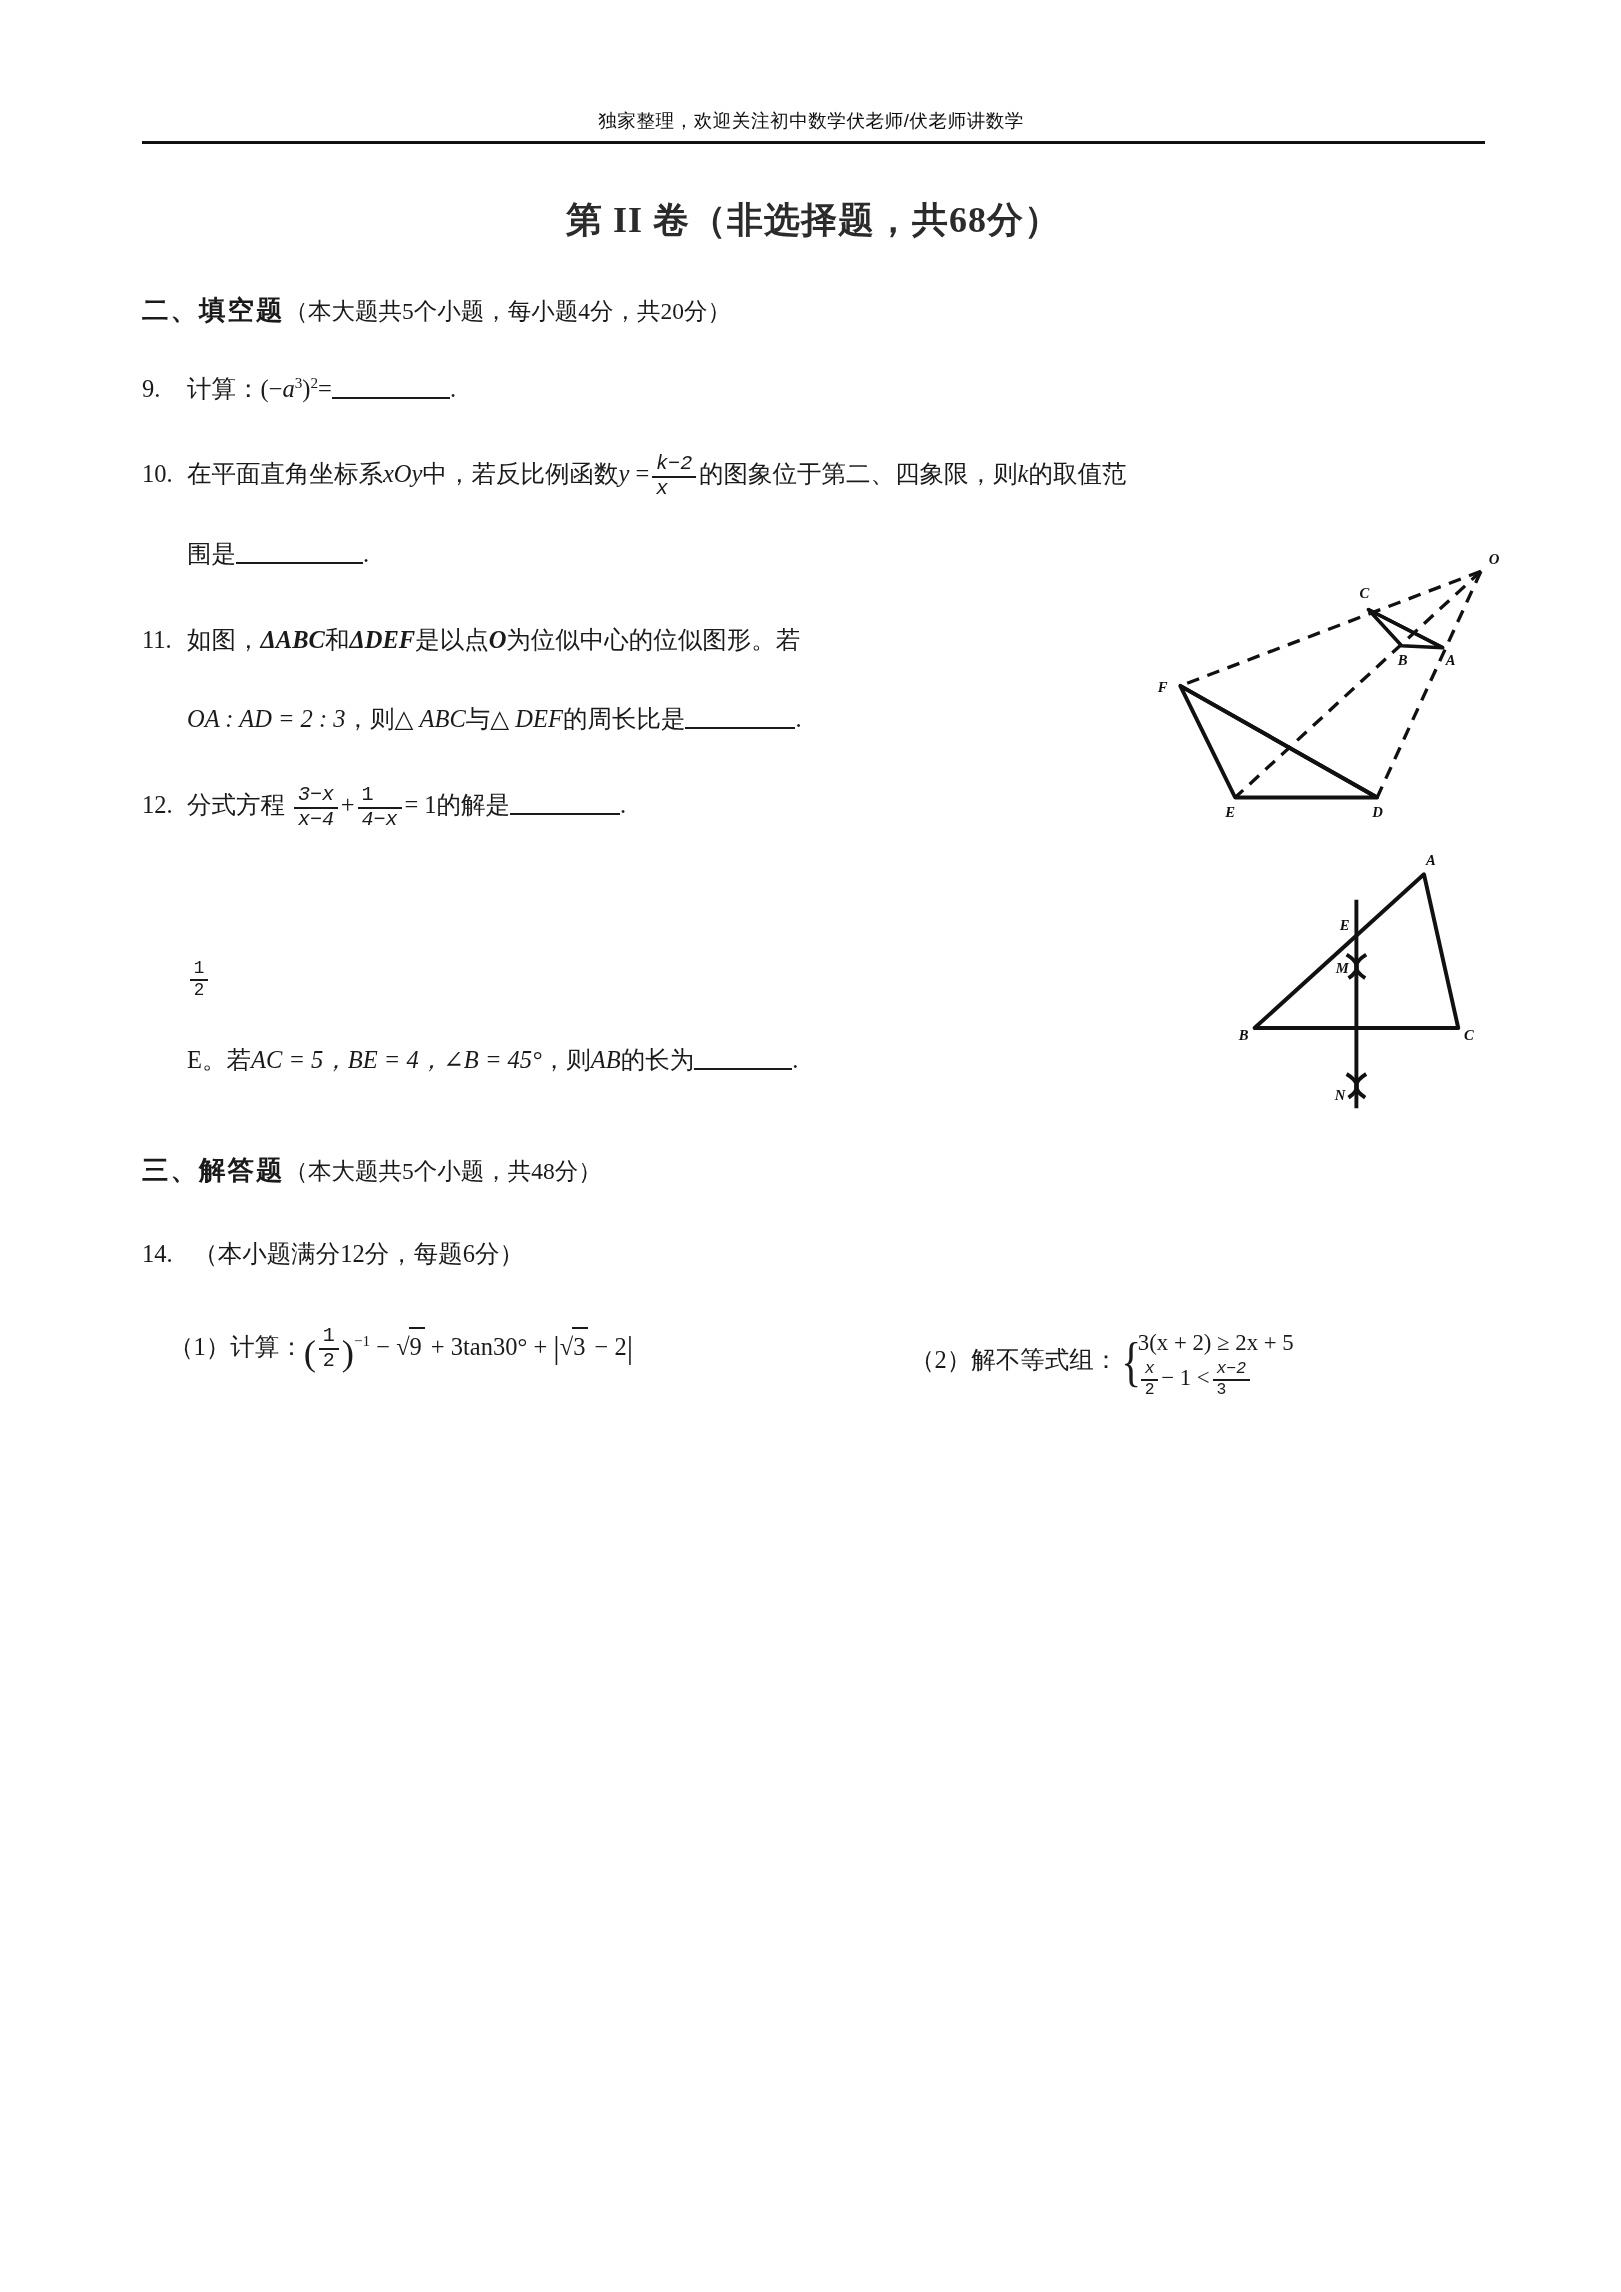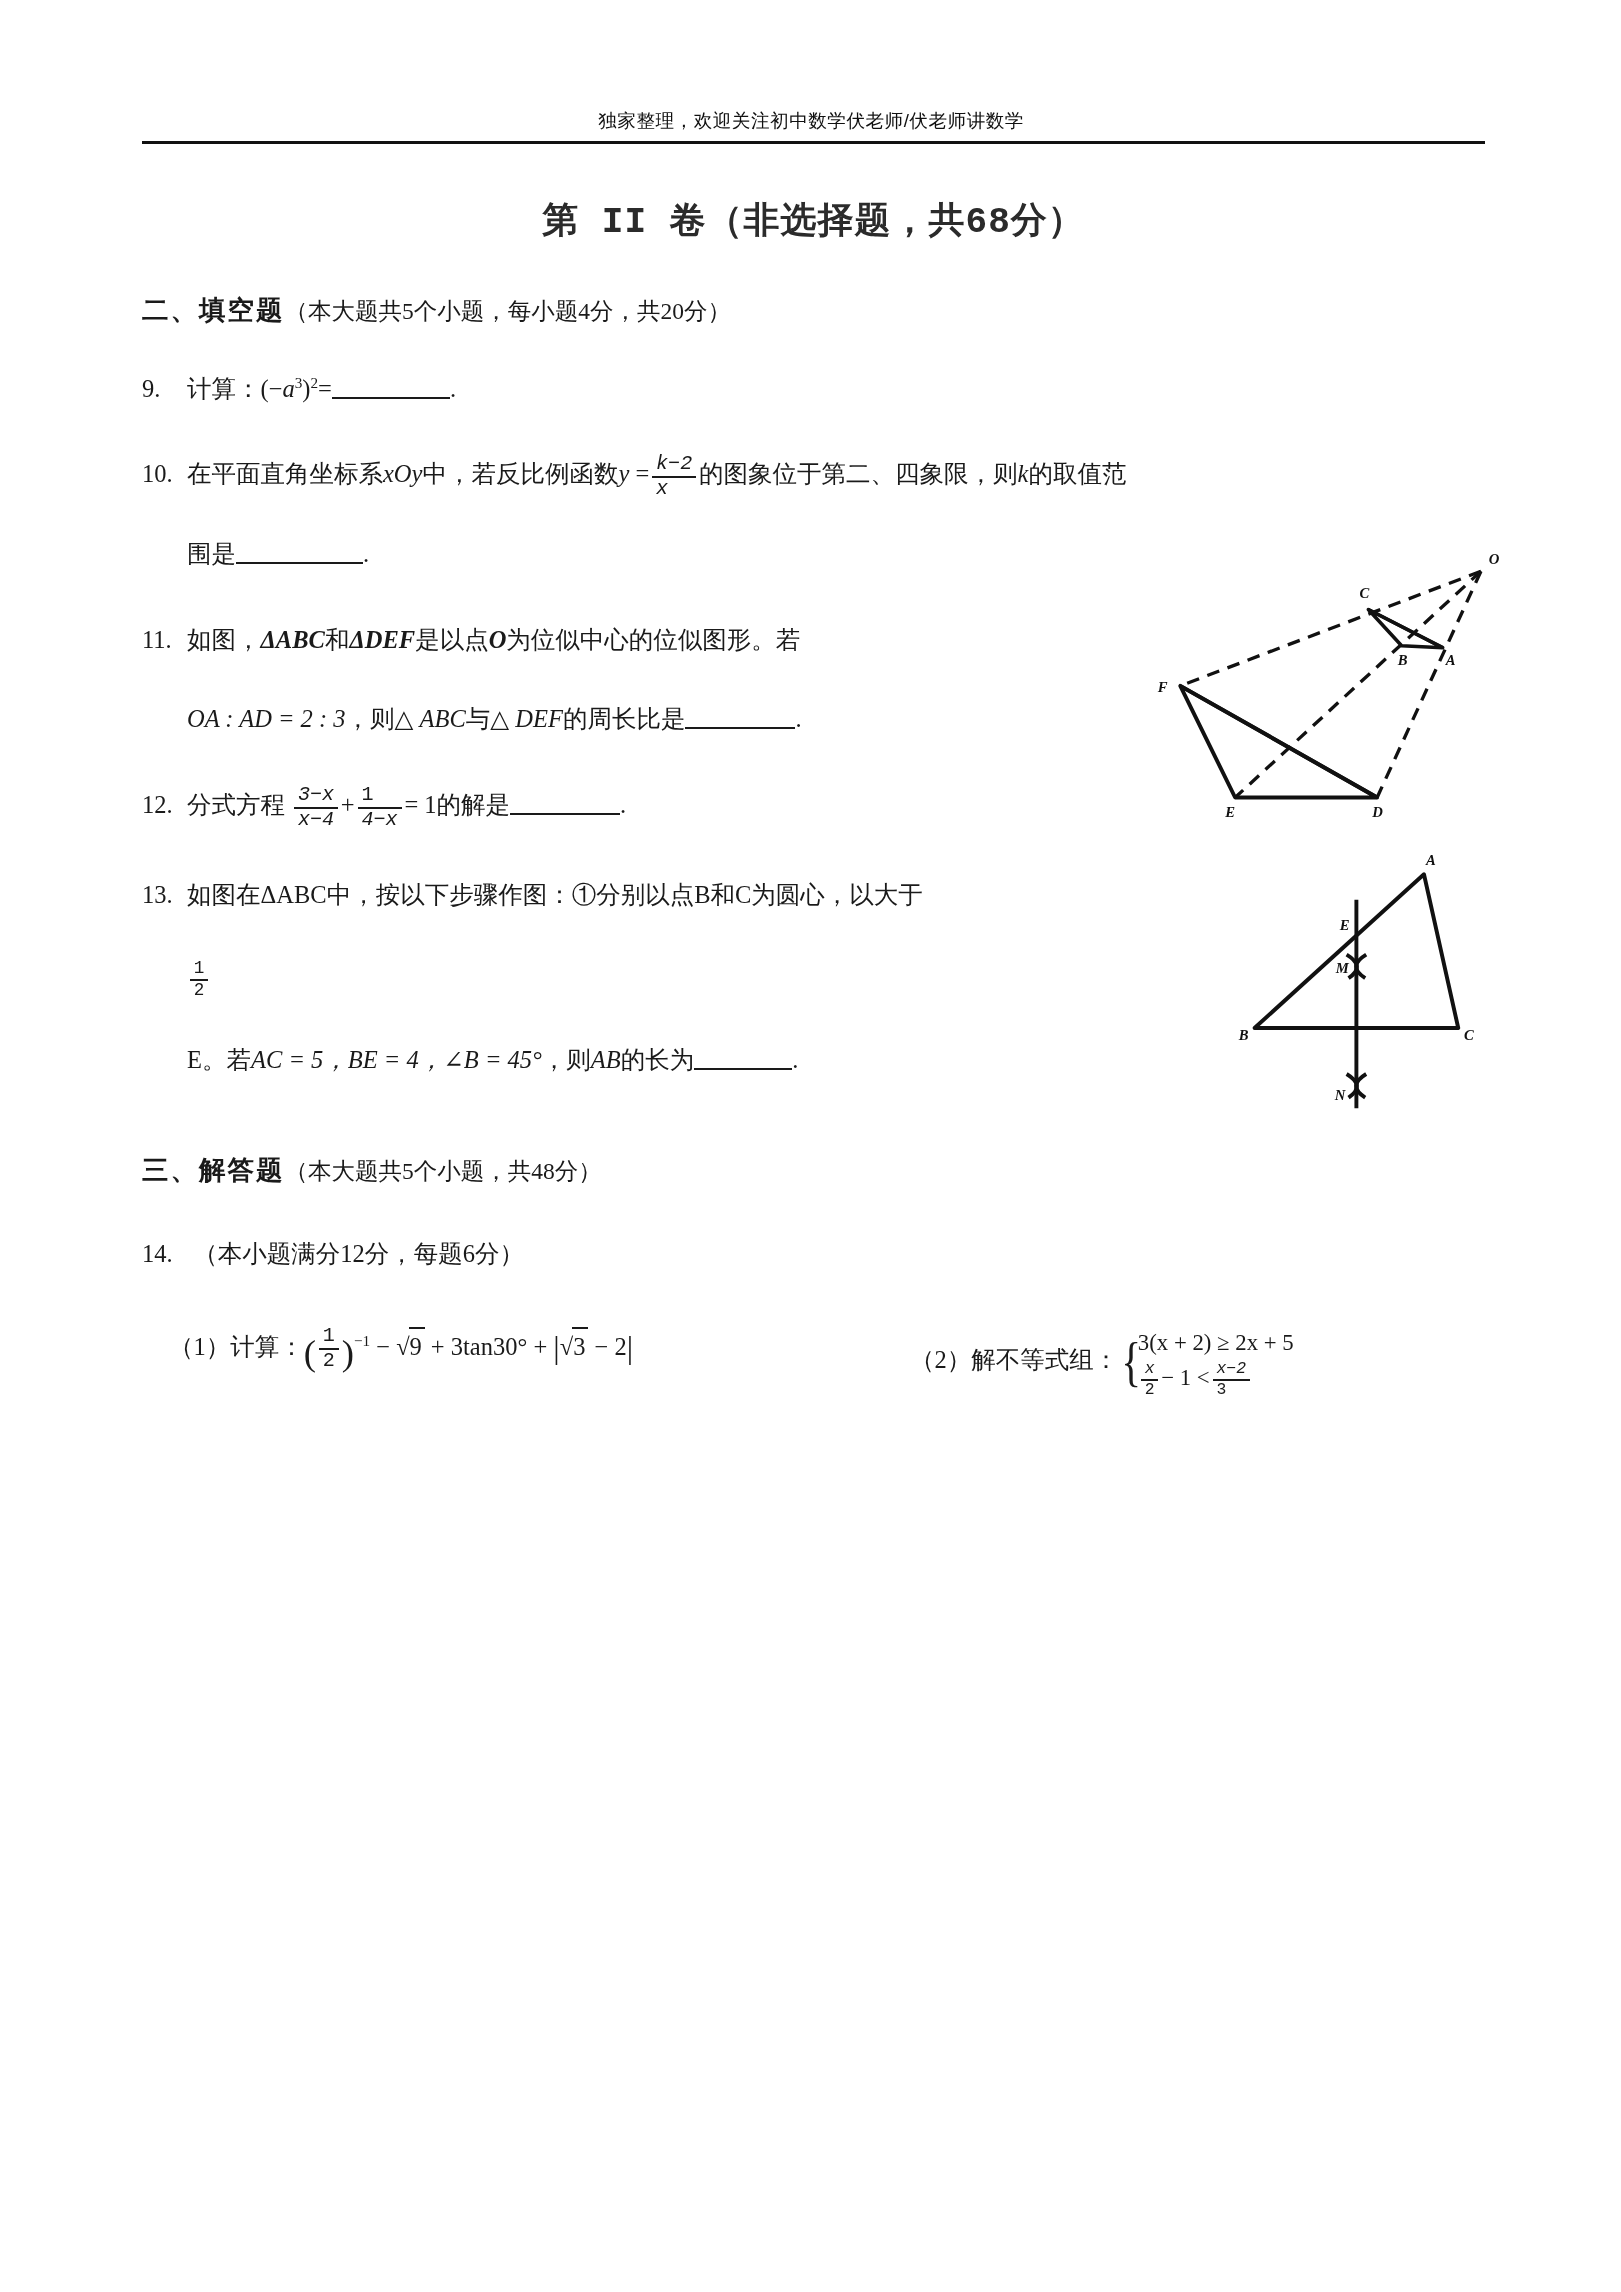--- a/index.html
+++ b/index.html
@@ -40,21 +40,21 @@
     width: 100%;
   }
 
   
   .doc-title {
     position: absolute;
     left: 142px;
     top: 196px;
     width: 1343px;
     text-align: center;
-    font-family: Liberation Mono, monospace;
+    font-family: Liberation Serif, serif;
     font-weight: bold;
     font-size: 36px;
     letter-spacing: 1px;
     color: #2b2b2b;
   }
 
   .sec-head {
     position: absolute;
     left: 142px;
     font-size: 26.5px;
@@ -249,23 +249,20 @@
       <text class="flabel" x="13" y="158">F</text>
       <text class="flabel" x="82" y="286">E</text>
       <text class="flabel" x="232" y="286">D</text>
     </svg>
   </div>
 
   <div class="qline" style="left:142px; top:784px;">
     <span class="qnum">12.</span><span>分式方程</span>&nbsp;<span class="frac"><span class="num ital">3−x</span><span class="den ital">x−4</span></span><span>+</span><span class="frac"><span class="num">1</span><span class="den ital">4−x</span></span><span>= 1</span><span>的解是</span><span class="blank" style="width:110px;"></span><span>.</span>
   </div>
 
-  <div class="qline" style="left:142px; top:878px;">
-    <span class="qnum">13.</span><span>如图在ΔABC中，按以下步骤作图：①分别以点B和C为圆心，以大于</span>
-  </div>
   <div class="qline" style="left:187px; top:959px;">
     <span class="frac sm"><span class="num">1</span><span class="den">2</span></span>
   </div>
   <div class="qline" style="left:187px; top:1043px;">
     <span>E。若</span><span class="ital">AC = 5，BE = 4，∠B = 45°</span><span>，则</span><span class="ital">AB</span><span>的长为</span><span class="blank" style="width:98px;"></span><span>.</span>
   </div>
 
   <div class="figure" style="left:1223px; top:839px;">
     <svg width="304" height="284" viewBox="0 0 310 290">
 

